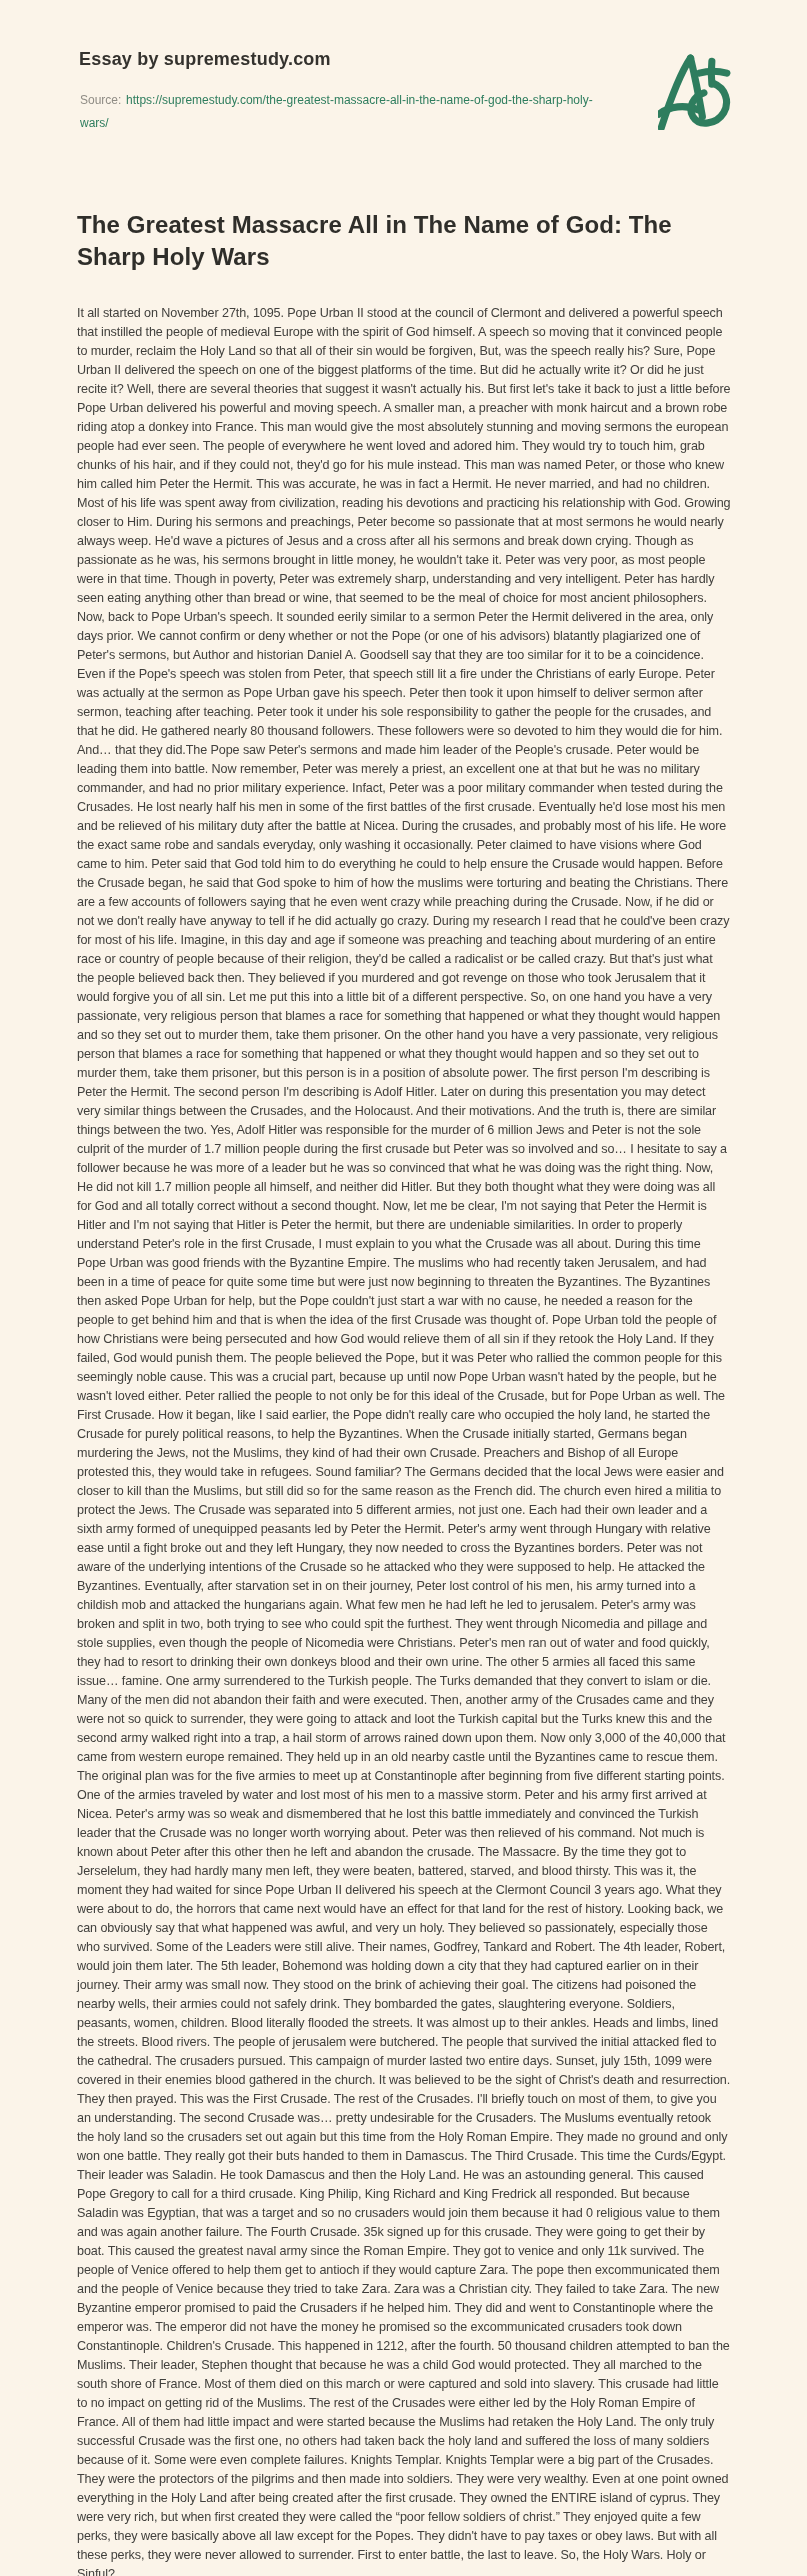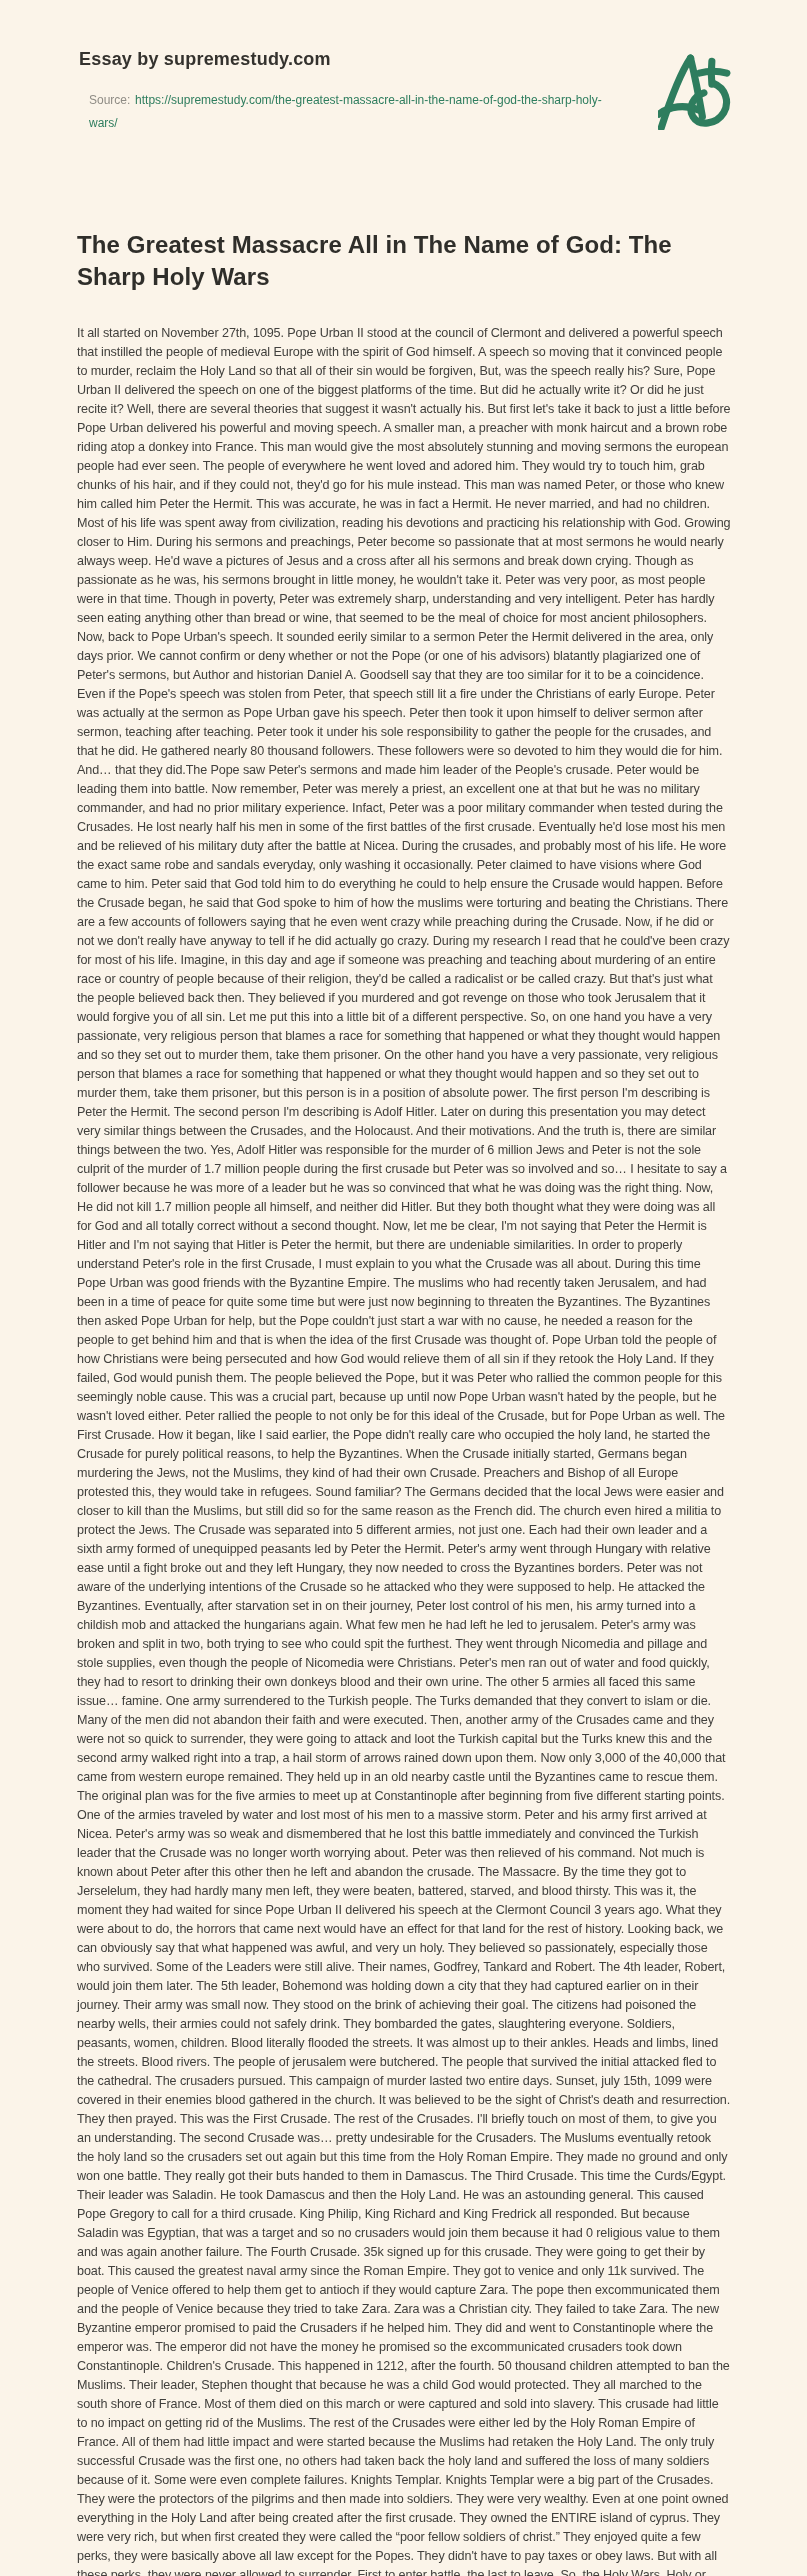--- a/index.html
+++ b/index.html
@@ -19,21 +19,21 @@
   }
   .page-header { position: relative; }
   .site-title {
     margin: 0 0 19px 2px;
     font-size: 18px;
     font-weight: 700;
     color: #34322e;
     letter-spacing: 0.2px;
   }
   .source-line {
-    margin: 12px;
+    margin: 3px;
     max-width: 521px;
     font-size: 12px;
     line-height: 1.9;
     color: #8f8c85;
   }
   .source-label { margin-right: 4.7px; }
   .source-link {
     color: #2e7d5e;
     text-decoration: none;
     word-break: break-all;
@@ -41,21 +41,21 @@
   .logo {
     position: absolute;
     top: 1.6px;
     right: 0px;
     width: 73px;
     height: 79px;
     display: inline-block;
   }
   .logo svg { width: 100%; height: 100%; display: block; }
   .essay-title {
-    margin: 94px 0 30px 0;
+    margin: 74px 0 30px 0;
     font-size: 24px;
     line-height: 1.36;
     font-weight: 700;
     color: #2f2e2a;
     letter-spacing: 0.1px;
   }
   .essay-body {
     margin: 0;
     font-size: 12.6px;
     line-height: 19px;

